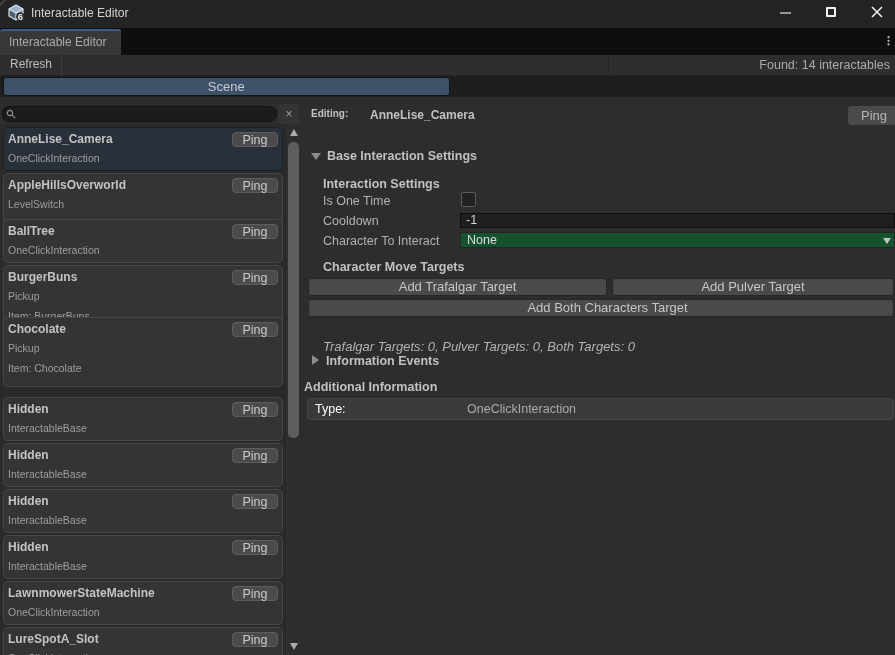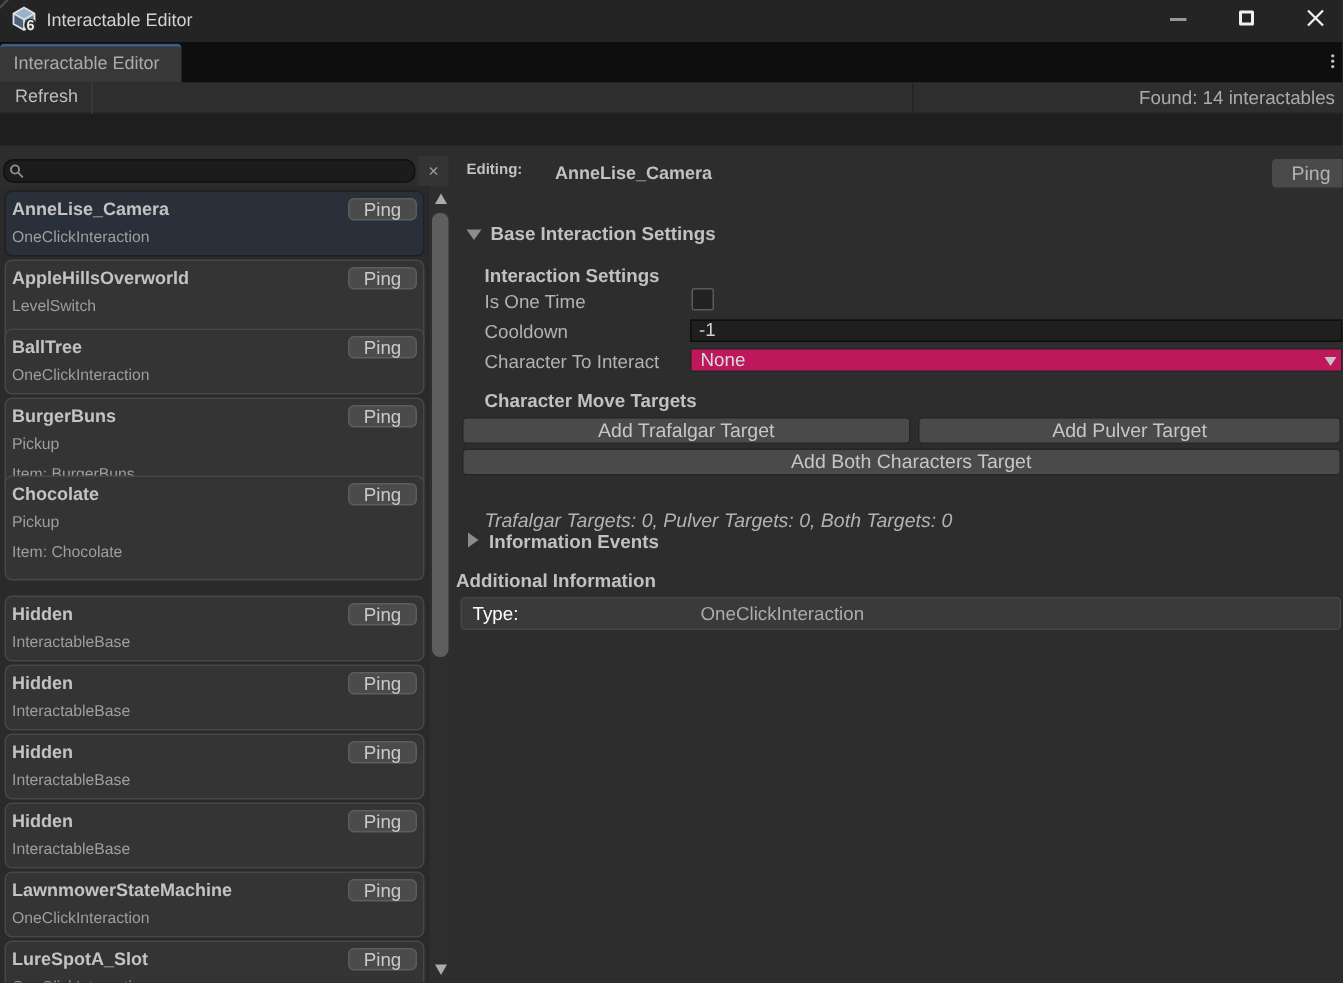--- a/index.html
+++ b/index.html
@@ -57,21 +57,21 @@
   .arr-dn { position:absolute; left:4px; bottom:5px; width:0; height:0; border-left:4.5px solid transparent; border-right:4.5px solid transparent; border-top:7px solid #ABABAB; }
   .ins-label { position:absolute; font-size:12.5px; color:#B2B2B2; white-space:nowrap; }
   .ins-bold { position:absolute; font-size:12.5px; font-weight:bold; color:#C1C1C1; white-space:nowrap; }
 
   #insping { position:absolute; left:848px; top:106px; width:52px; height:19px; background:#4A4A4A; border-radius:3px; color:#B4B4B4; font-size:13px; text-align:center; line-height:19px; }
 
   .tri-dn { position:absolute; width:0; height:0; border-left:5px solid transparent; border-right:5px solid transparent; border-top:7px solid #8C8C8C; }
   .tri-rt { position:absolute; width:0; height:0; border-top:5px solid transparent; border-bottom:5px solid transparent; border-left:7px solid #8C8C8C; }
 
   .field { position:absolute; left:460px; width:435px; height:15px; background:#1F1F1F; border:1px solid #0E0E0E; color:#CFCFCF; font-size:12.5px; padding-left:5px; line-height:13px; }
-  .drop { position:absolute; left:460px; width:435px; height:16px; background:#be185d; border:1px solid #242424; color:#DCDCDC; font-size:12.5px; padding-left:6px; line-height:14px; }
+  .drop { position:absolute; left:460px; width:435px; height:16px; background:#14532d; border:1px solid #242424; color:#DCDCDC; font-size:12.5px; padding-left:6px; line-height:14px; }
   .drop .da { position:absolute; right:3px; top:5px; width:0; height:0; border-left:4px solid transparent; border-right:4px solid transparent; border-top:6.5px solid #C4C4C4; }
   .check { position:absolute; left:461px; width:15px; height:15px; background:#222222; border:1px solid #5A5A5A; border-radius:2px; }
 
   .gbtn { position:absolute; height:18px; background:#4A4A4A; border:1px solid #262626; border-radius:3px; color:#C6C6C6; font-size:13px; text-align:center; line-height:16px; }
 
   #typerow { position:absolute; left:307px; top:398px; width:587px; height:22px; background:#3A3A3A; border:1px solid #464646; border-radius:3px; }
   #typerow .t1 { position:absolute; left:7px; top:3px; font-size:12.5px; color:#ffffff; }
   #typerow .t2 { position:absolute; left:159px; top:3px; font-size:12.5px; color:#ABABAB; }
 </style>
 </head>
@@ -110,20 +110,21 @@
   </div>
 
   <div class="abs" id="toolbar">
     <div class="refresh">Refresh</div>
     <div class="div1"></div>
     <div class="div2"></div>
     <div class="found">Found: 14 interactables</div>
   </div>
 
   <div class="abs" id="modes">
+    <div class="modebtn" id="btn-scene">Scene</div>
   </div>
 
   <div class="abs" id="content">
     <div id="leftlistbg" style="position:absolute; left:0; top:27px; width:285px; height:531px; background:#2A2A2A;"></div>
     <div id="search">
       <svg class="mag" width="11" height="11" viewBox="0 0 11 11">
         <circle cx="4" cy="4" r="2.7" fill="none" stroke="#909090" stroke-width="1.2"></circle>
         <path d="M6.1,6.1 L9.2,9.2" stroke="#909090" stroke-width="1.2"></path>
       </svg>
     </div>

